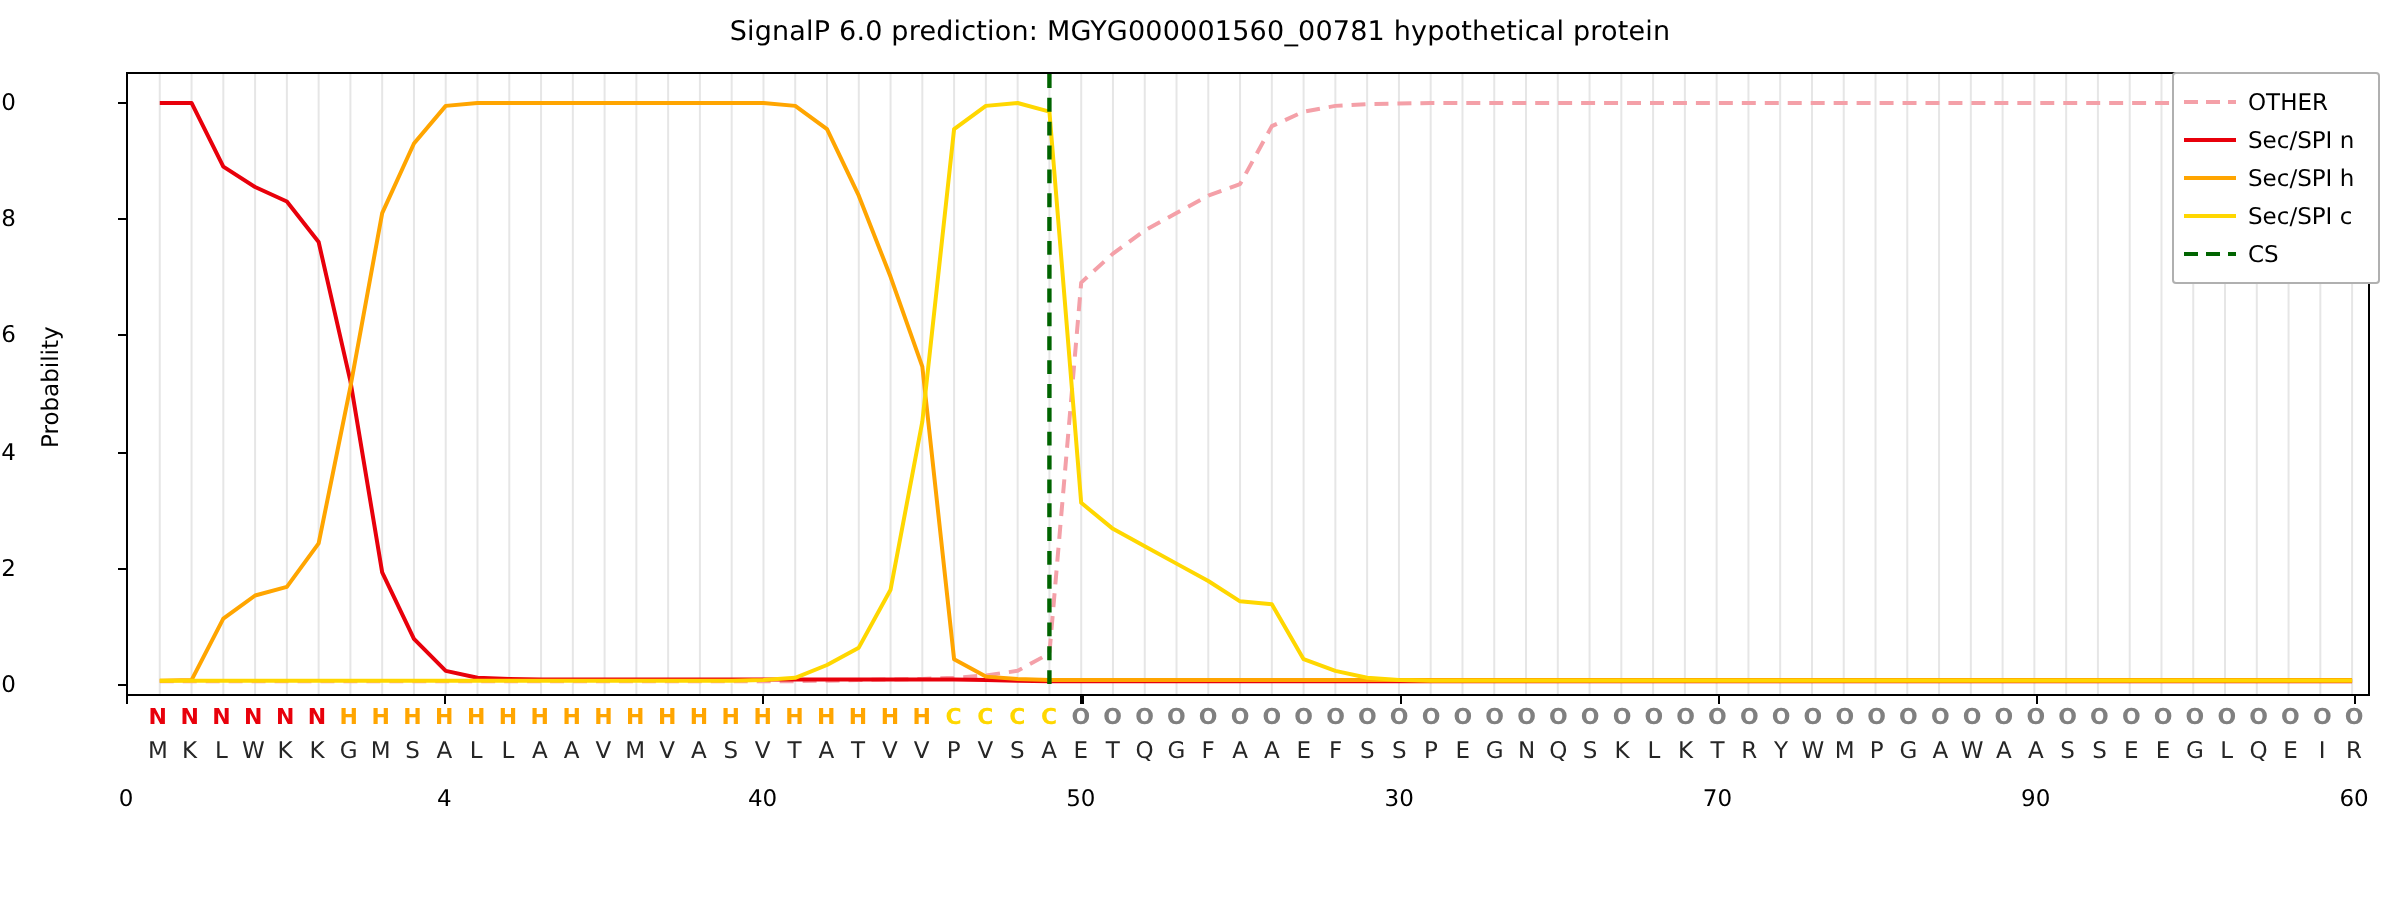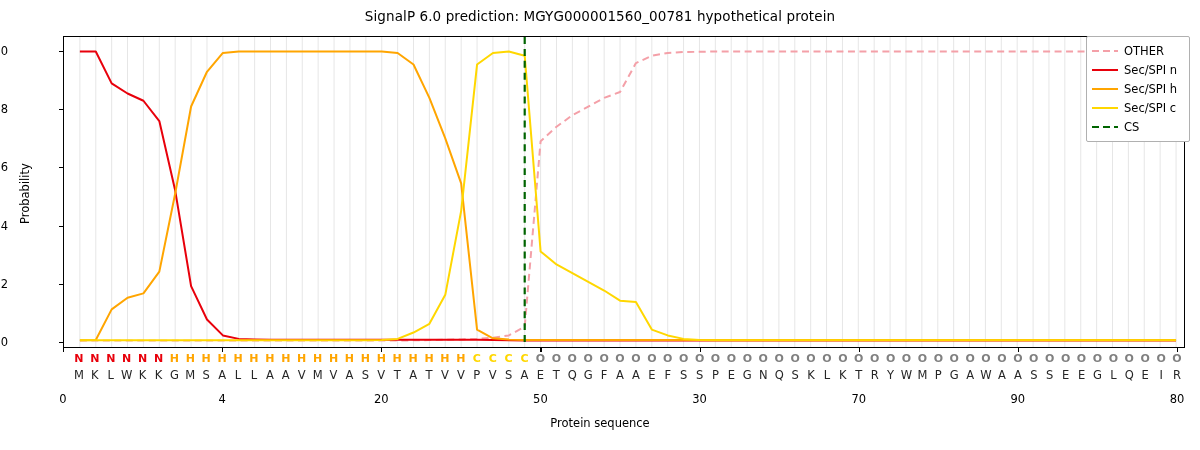--- a/index.html
+++ b/index.html
@@ -64,34 +64,33 @@
       <div class="ytickmark" style="top:108.90px;left:59.0px"></div>
       <div class="ytick" style="top:50.58px">1.0</div>
       <div class="ytickmark" style="top:50.58px;left:59.0px"></div>
       <div class="ylabel" style="left: 18px; top: 224px;">Probability</div>
     </div>
   <div id="xaxis-group">
       <div class="xtick" style="left:63.00px">0</div>
       <div class="xtickmark" style="left:63.00px"></div>
       <div class="xtick" style="left:222.15px">4</div>
       <div class="xtickmark" style="left:222.15px"></div>
-      <div class="xtick" style="left:381.30px">20</div>
+      <div class="xtick" style="left:381.30px">40</div>
       <div class="xtickmark" style="left:381.30px"></div>
       <div class="xtick" style="left:540.45px">50</div>
       <div class="xtickmark" style="left:540.45px"></div>
       <div class="xtick" style="left:699.60px">30</div>
       <div class="xtickmark" style="left:699.60px"></div>
       <div class="xtick" style="left:858.74px">70</div>
       <div class="xtickmark" style="left:858.74px"></div>
       <div class="xtick" style="left:1017.89px">90</div>
       <div class="xtickmark" style="left:1017.89px"></div>
-      <div class="xtick" style="left:1177.04px">80</div>
+      <div class="xtick" style="left:1177.04px">60</div>
       <div class="xtickmark" style="left:1177.04px"></div>
     </div>
-  <div class="xlabel">Protein sequence</div>
 
   <div id="plot">
     <svg id="gridlayer" viewBox="0 0 1122 312" preserveAspectRatio="none">
         <line x1="15.91" y1="0" x2="15.91" y2="312" stroke="#e6e6e6" stroke-width="1"></line>
         <line x1="31.83" y1="0" x2="31.83" y2="312" stroke="#e6e6e6" stroke-width="1"></line>
         <line x1="47.74" y1="0" x2="47.74" y2="312" stroke="#e6e6e6" stroke-width="1"></line>
         <line x1="63.66" y1="0" x2="63.66" y2="312" stroke="#e6e6e6" stroke-width="1"></line>
         <line x1="79.57" y1="0" x2="79.57" y2="312" stroke="#e6e6e6" stroke-width="1"></line>
         <line x1="95.49" y1="0" x2="95.49" y2="312" stroke="#e6e6e6" stroke-width="1"></line>
         <line x1="111.40" y1="0" x2="111.40" y2="312" stroke="#e6e6e6" stroke-width="1"></line>

